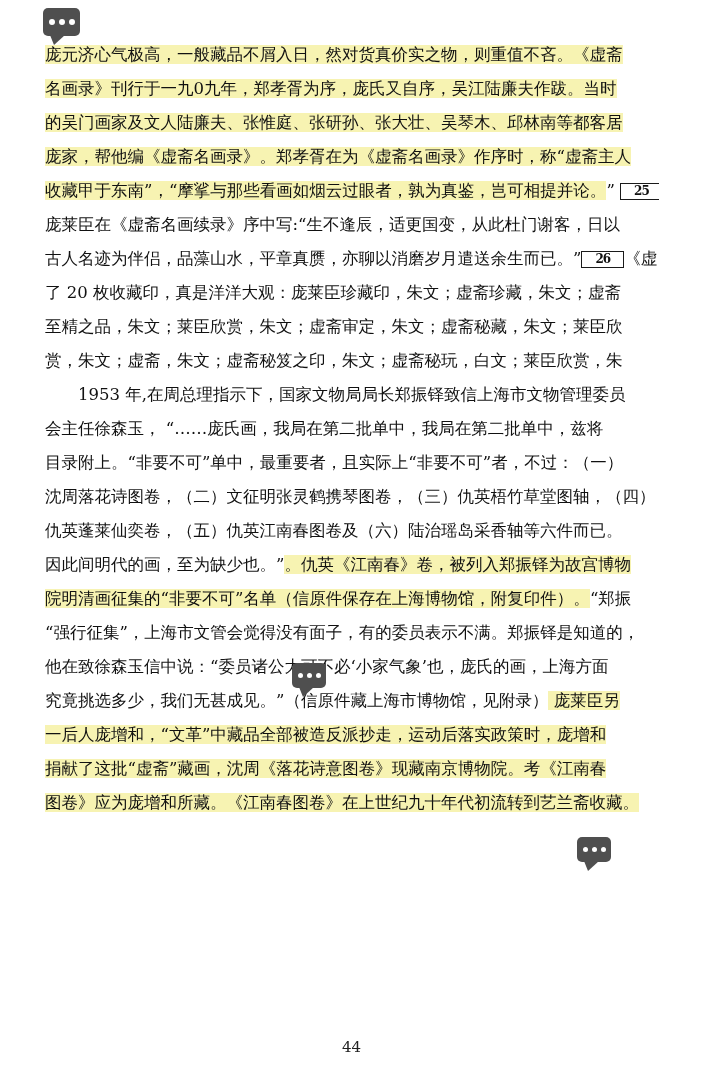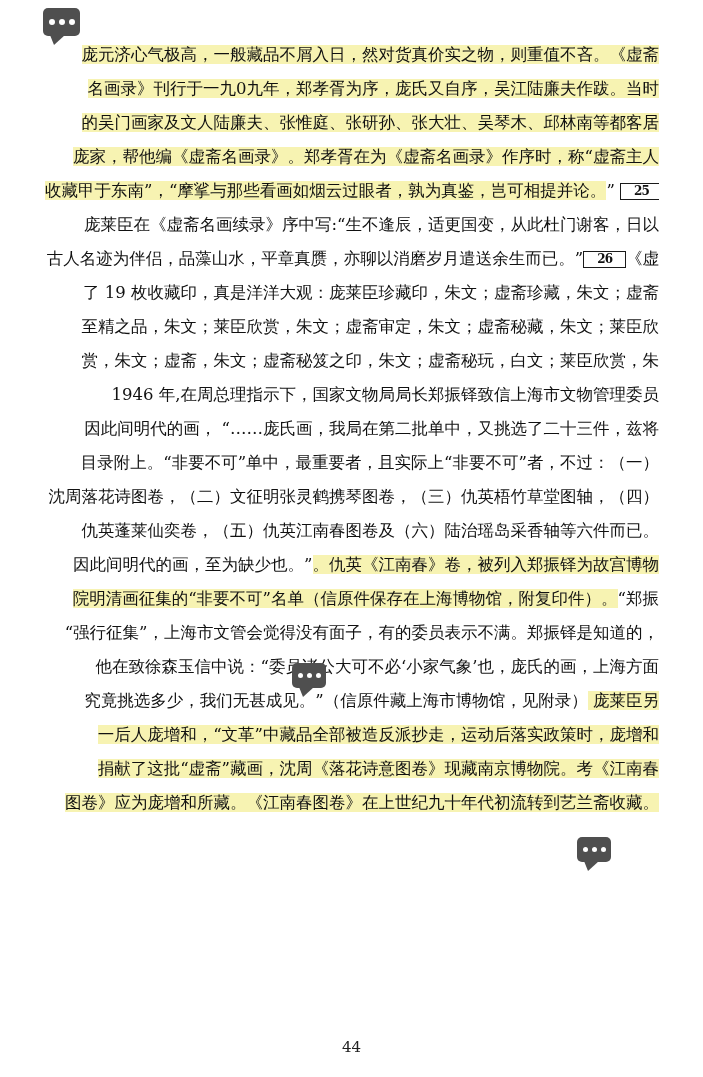--- a/index.html
+++ b/index.html
@@ -13,21 +13,21 @@
     position:relative;
     width:703px;height:1077px;
     background:var(--bg);
     margin:0 auto;
     overflow:hidden;
     font-family:"DejaVu Serif","Liberation Serif",serif;
     color:var(--text);
   }
   .text-block{
     position:absolute;
-    left:45px;top:38px;width:614px;text-align:right;
+    left:45px;top:38px;width:614px;
   }
   .line{
     height:34px;
     line-height:34px;
     font-size:16.5px;
     white-space:nowrap;
     overflow:hidden;
     letter-spacing:0;
   }
   .line.indent{text-indent:33px;}
@@ -88,25 +88,25 @@
 
 <div class="page">
   <div class="text-block">
       <div class="line"><span class="hl">庞元济心气极高，一般藏品不屑入日，然对货真价实之物，则重值不吝。《虚斋</span></div>
       <div class="line"><span class="hl">名画录》刊行于一九0九年，郑孝胥为序，庞氏又自序，吴江陆廉夫作跋。当时</span></div>
       <div class="line"><span class="hl">的吴门画家及文人陆廉夫、张惟庭、张研孙、张大壮、吴琴木、邱林南等都客居</span></div>
       <div class="line"><span class="hl">庞家，帮他编《虚斋名画录》。郑孝胥在为《虚斋名画录》作序时，称“虚斋主人</span></div>
       <div class="line"><span class="hl">收藏甲于东南”，“摩挲与那些看画如烟云过眼者，孰为真鉴，岂可相提并论。</span><span>” </span><span class="fn">25</span></div>
       <div class="line"><span>庞莱臣在《虚斋名画续录》序中写:“生不逢辰，适更国变，从此杜门谢客，日以</span></div>
       <div class="line"><span>古人名迹为伴侣，品藻山水，平章真赝，亦聊以消磨岁月遣送余生而已。”</span><span class="fn">26</span><span>《虚</span></div>
-      <div class="line"><span>了 19 枚收藏印，真是洋洋大观：庞莱臣珍藏印，朱文；虚斋珍藏，朱文；虚斋</span></div>
+      <div class="line"><span>了 20 枚收藏印，真是洋洋大观：庞莱臣珍藏印，朱文；虚斋珍藏，朱文；虚斋</span></div>
       <div class="line"><span>至精之品，朱文；莱臣欣赏，朱文；虚斋审定，朱文；虚斋秘藏，朱文；莱臣欣</span></div>
       <div class="line"><span>赏，朱文；虚斋，朱文；虚斋秘笈之印，朱文；虚斋秘玩，白文；莱臣欣赏，朱</span></div>
-      <div class="line indent"><span>1946 年,在周总理指示下，国家文物局局长郑振铎致信上海市文物管理委员</span></div>
-      <div class="line"><span>因此间明代的画，  “……庞氏画，我局在第二批单中，又挑选了二十三件，兹将</span></div>
+      <div class="line indent"><span>1953 年,在周总理指示下，国家文物局局长郑振铎致信上海市文物管理委员</span></div>
+      <div class="line"><span>会主任徐森玉，  “……庞氏画，我局在第二批单中，我局在第二批单中，兹将</span></div>
       <div class="line"><span>目录附上。“非要不可”单中，最重要者，且实际上“非要不可”者，不过：（一）</span></div>
       <div class="line"><span>沈周落花诗图卷，（二）文征明张灵鹤携琴图卷，（三）仇英梧竹草堂图轴，（四）</span></div>
       <div class="line"><span>仇英蓬莱仙奕卷，（五）仇英江南春图卷及（六）陆治瑶岛采香轴等六件而已。</span></div>
       <div class="line"><span>因此间明代的画，至为缺少也。”</span><span class="hl">。仇英《江南春》卷，被列入郑振铎为故宫博物</span></div>
       <div class="line"><span class="hl">院明清画征集的“非要不可”名单（信原件保存在上海博物馆，附复印件）。</span><span>“郑振</span></div>
       <div class="line"><span>“强行征集”，上海市文管会觉得没有面子，有的委员表示不满。郑振铎是知道的，</span></div>
       <div class="line"><span>他在致徐森玉信中说：“委员诸公大可不必‘小家气象’也，庞氏的画，上海方面</span></div>
       <div class="line"><span>究竟挑选多少，我们无甚成见。”（信原件藏上海市博物馆，见附录）</span><span class="hl"> 庞莱臣另</span></div>
       <div class="line"><span class="hl">一后人庞增和，“文革”中藏品全部被造反派抄走，运动后落实政策时，庞增和</span></div>
       <div class="line"><span class="hl">捐献了这批“虚斋”藏画，沈周《落花诗意图卷》现藏南京博物院。考《江南春</span></div>

